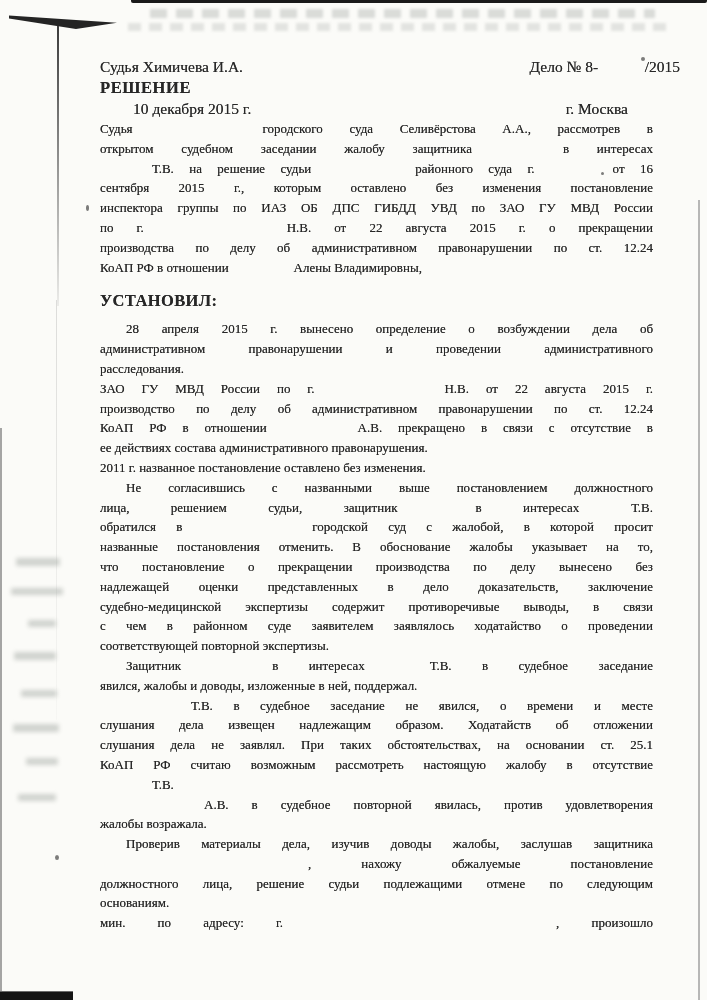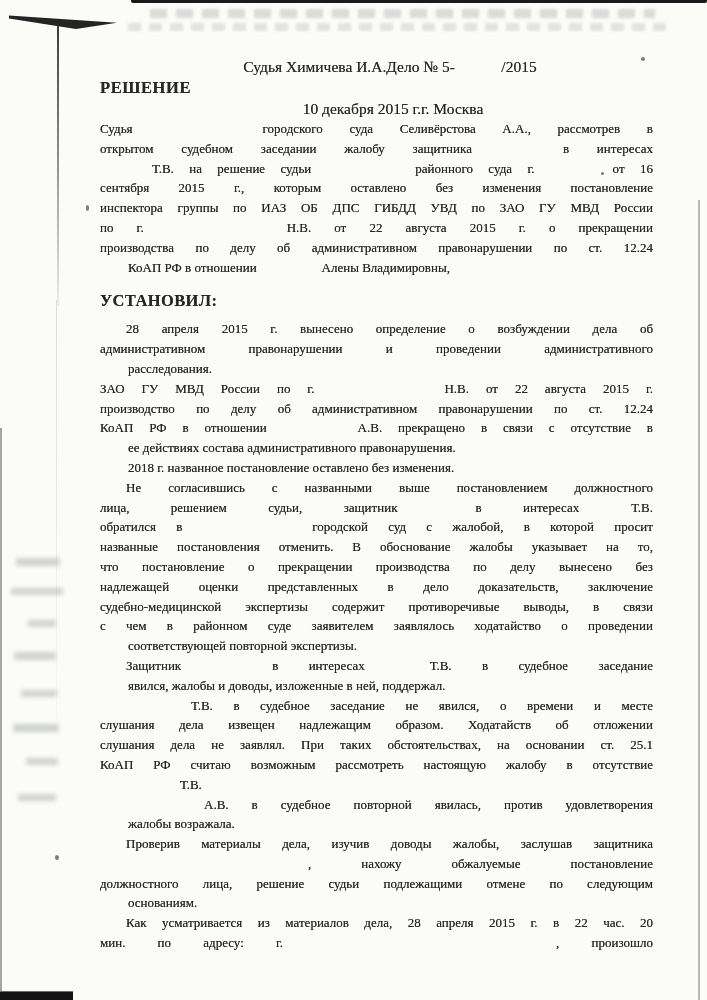--- a/index.html
+++ b/index.html
@@ -9,31 +9,31 @@
   }
   html,body{margin:0;padding:0;background:#e8e8e6;}
   .page{
     position:relative;width:707px;height:1000px;margin:0 auto;
     background:var(--paper);overflow:hidden;
     font-family:"Liberation Serif","DejaVu Serif",serif;
     color:var(--ink);
     text-shadow:0 0 .6px rgba(40,40,40,.75);
   }
   .doc{position:absolute;left:100px;top:57px;width:553px;}
-  .hdr-row{display:flex;justify-content:center;font-size:15.5px;line-height:20px;}
+  .hdr-row{display:flex;justify-content:space-between;font-size:15.5px;line-height:20px;}
   .case{margin-right:-27px;}
-  .city{}
+  .city{margin-right:25px;}
   .date{margin-left:33px;}
   .title{text-align:left;font-weight:bold;font-size:16.5px;line-height:22px;letter-spacing:.6px;}
   .line{
     font-size:13px;line-height:19.8px;
     text-align:justify;text-align-last:justify;
     white-space:normal;
   }
-  .line.last{text-align-last:left;margin-left:28px;}
+  .line.last{text-align-last:left;}
   .heading{
     font-weight:bold;text-align:left;font-size:16.5px;line-height:21px;
     margin:13px 0 8px;letter-spacing:.4px;
   }
   
   .art{position:absolute;}
   .top-line{top:0;left:131px;width:576px;height:3px;background:var(--artifact_dark);border-radius:0 0 2px 2px;}
   .ghost-band{filter:blur(1.4px);}
   .ghost-band.b1{top:9px;left:150px;width:505px;height:9px;opacity:.5;
     background:repeating-linear-gradient(90deg,rgba(130,136,132,.55) 0 17px,rgba(0,0,0,0) 17px 26px);}
@@ -74,21 +74,21 @@
   <div class="art smudge" style="top:758px;left:26px;width:32px;height:7px;"></div>
   <div class="art smudge" style="top:794px;left:18px;width:38px;height:7px;"></div>
   <div class="art speck" style="top:205px;left:86px;width:3px;height:6px;"></div>
   <div class="art speck" style="top:855px;left:55px;width:4px;height:5px;"></div>
   <div class="art speck" style="top:57px;left:641px;width:4px;height:4px;"></div>
   <div class="art speck" style="top:172px;left:601px;width:3px;height:3px;"></div>
 
   <div class="doc">
     <div class="hdr-row">
       <span>Судья Химичева И.А.</span>
-      <span class="case">Дело № 5-   /2015</span>
+      <span class="case">Дело № 8-   /2015</span>
     </div>
     <div class="title">РЕШЕНИЕ</div>
     <div class="hdr-row">
       <span class="date">10 декабря 2015 г.</span>
       <span class="city">г. Москва</span>
     </div>
     <div id="doc-body">
         <div class="line">Судья          городского суда Селивёрстова А.А., рассмотрев в</div>
         <div class="line">открытом судебном заседании жалобу защитника       в интересах</div>
         <div class="line">    Т.В. на решение судьи        районного суда г.      от 16</div>
@@ -98,21 +98,21 @@
         <div class="line">производства по делу об административном правонарушении по ст. 12.24</div>
         <div class="line last">КоАП РФ в отношении     Алены Владимировны,</div>
         <div class="heading">УСТАНОВИЛ:</div>
         <div class="line">  28 апреля 2015 г. вынесено определение о возбуждении дела об</div>
         <div class="line">административном правонарушении и проведении административного</div>
         <div class="line last">расследования.</div>
         <div class="line">ЗАО ГУ МВД России по г.          Н.В. от 22 августа 2015 г.</div>
         <div class="line">производство по делу об административном правонарушении по ст. 12.24</div>
         <div class="line">КоАП РФ в отношении       А.В. прекращено в связи с отсутствие в</div>
         <div class="line last">ее действиях состава административного правонарушения.</div>
-        <div class="line last">2018 г. названное постановление оставлено без изменения.</div>
+        <div class="line last">2011 г. названное постановление оставлено без изменения.</div>
         <div class="line">  Не согласившись с названными выше постановлением должностного</div>
         <div class="line">лица, решением судьи, защитник      в интересах    Т.В.</div>
         <div class="line">обратился в          городской суд с жалобой, в которой просит</div>
         <div class="line">названные постановления отменить. В обоснование жалобы указывает на то,</div>
         <div class="line">что постановление о прекращении производства по делу вынесено без</div>
         <div class="line">надлежащей оценки представленных в дело доказательств, заключение</div>
         <div class="line">судебно-медицинской экспертизы содержит противоречивые выводы, в связи</div>
         <div class="line">с чем в районном суде заявителем заявлялось ходатайство о проведении</div>
         <div class="line last">соответствующей повторной экспертизы.</div>
         <div class="line">  Защитник       в интересах     Т.В. в судебное заседание</div>
@@ -121,17 +121,16 @@
         <div class="line">слушания дела извещен надлежащим образом. Ходатайств об отложении</div>
         <div class="line">слушания дела не заявлял. При таких обстоятельствах, на основании ст. 25.1</div>
         <div class="line">КоАП РФ считаю возможным рассмотреть настоящую жалобу в отсутствие</div>
         <div class="line last">    Т.В.</div>
         <div class="line">        А.В. в судебное повторной явилась, против удовлетворения</div>
         <div class="line last">жалобы возражала.</div>
         <div class="line">  Проверив материалы дела, изучив доводы жалобы, заслушав защитника</div>
         <div class="line">                , нахожу обжалуемые постановление</div>
         <div class="line">должностного лица, решение судьи подлежащими отмене по следующим</div>
         <div class="line last">основаниям.</div>
-        <div class="line">  Как усматривается из материалов дела, 28 апреля 2015 г. в 22 час. 20</div>
         <div class="line">мин. по адресу: г.                     , произошло</div>
       </div>
   </div>
 </div>
 
 </body></html>

